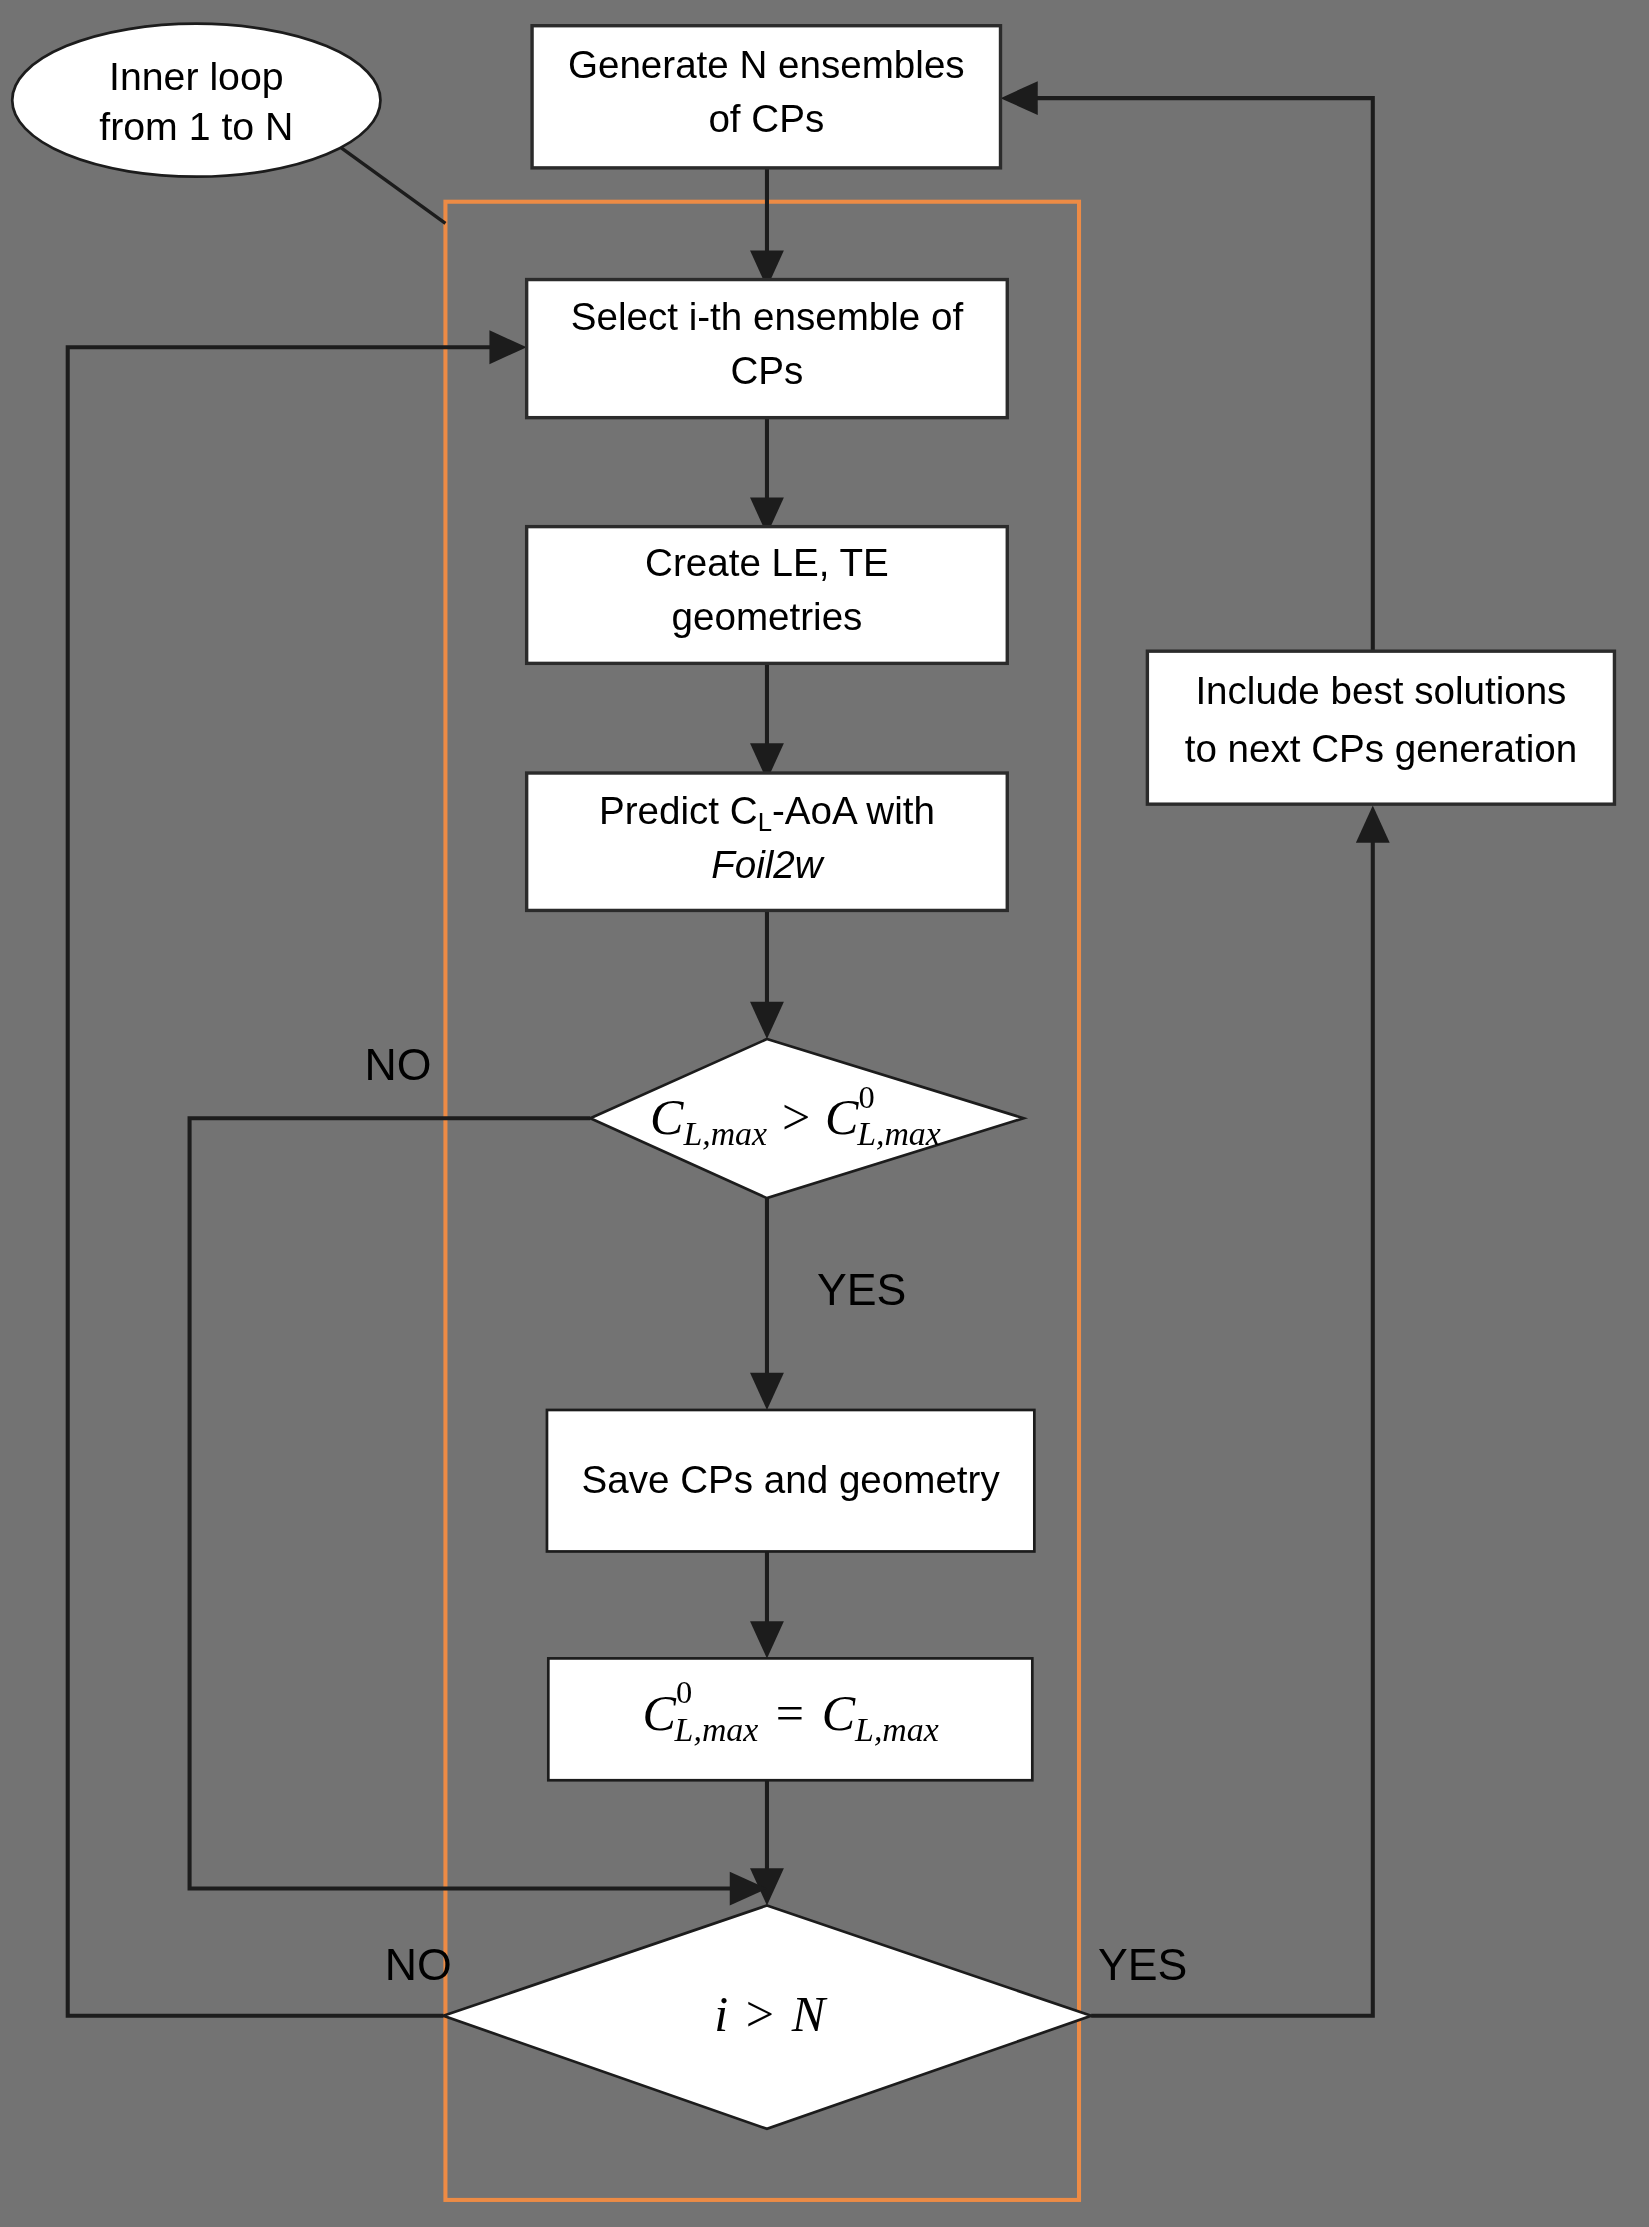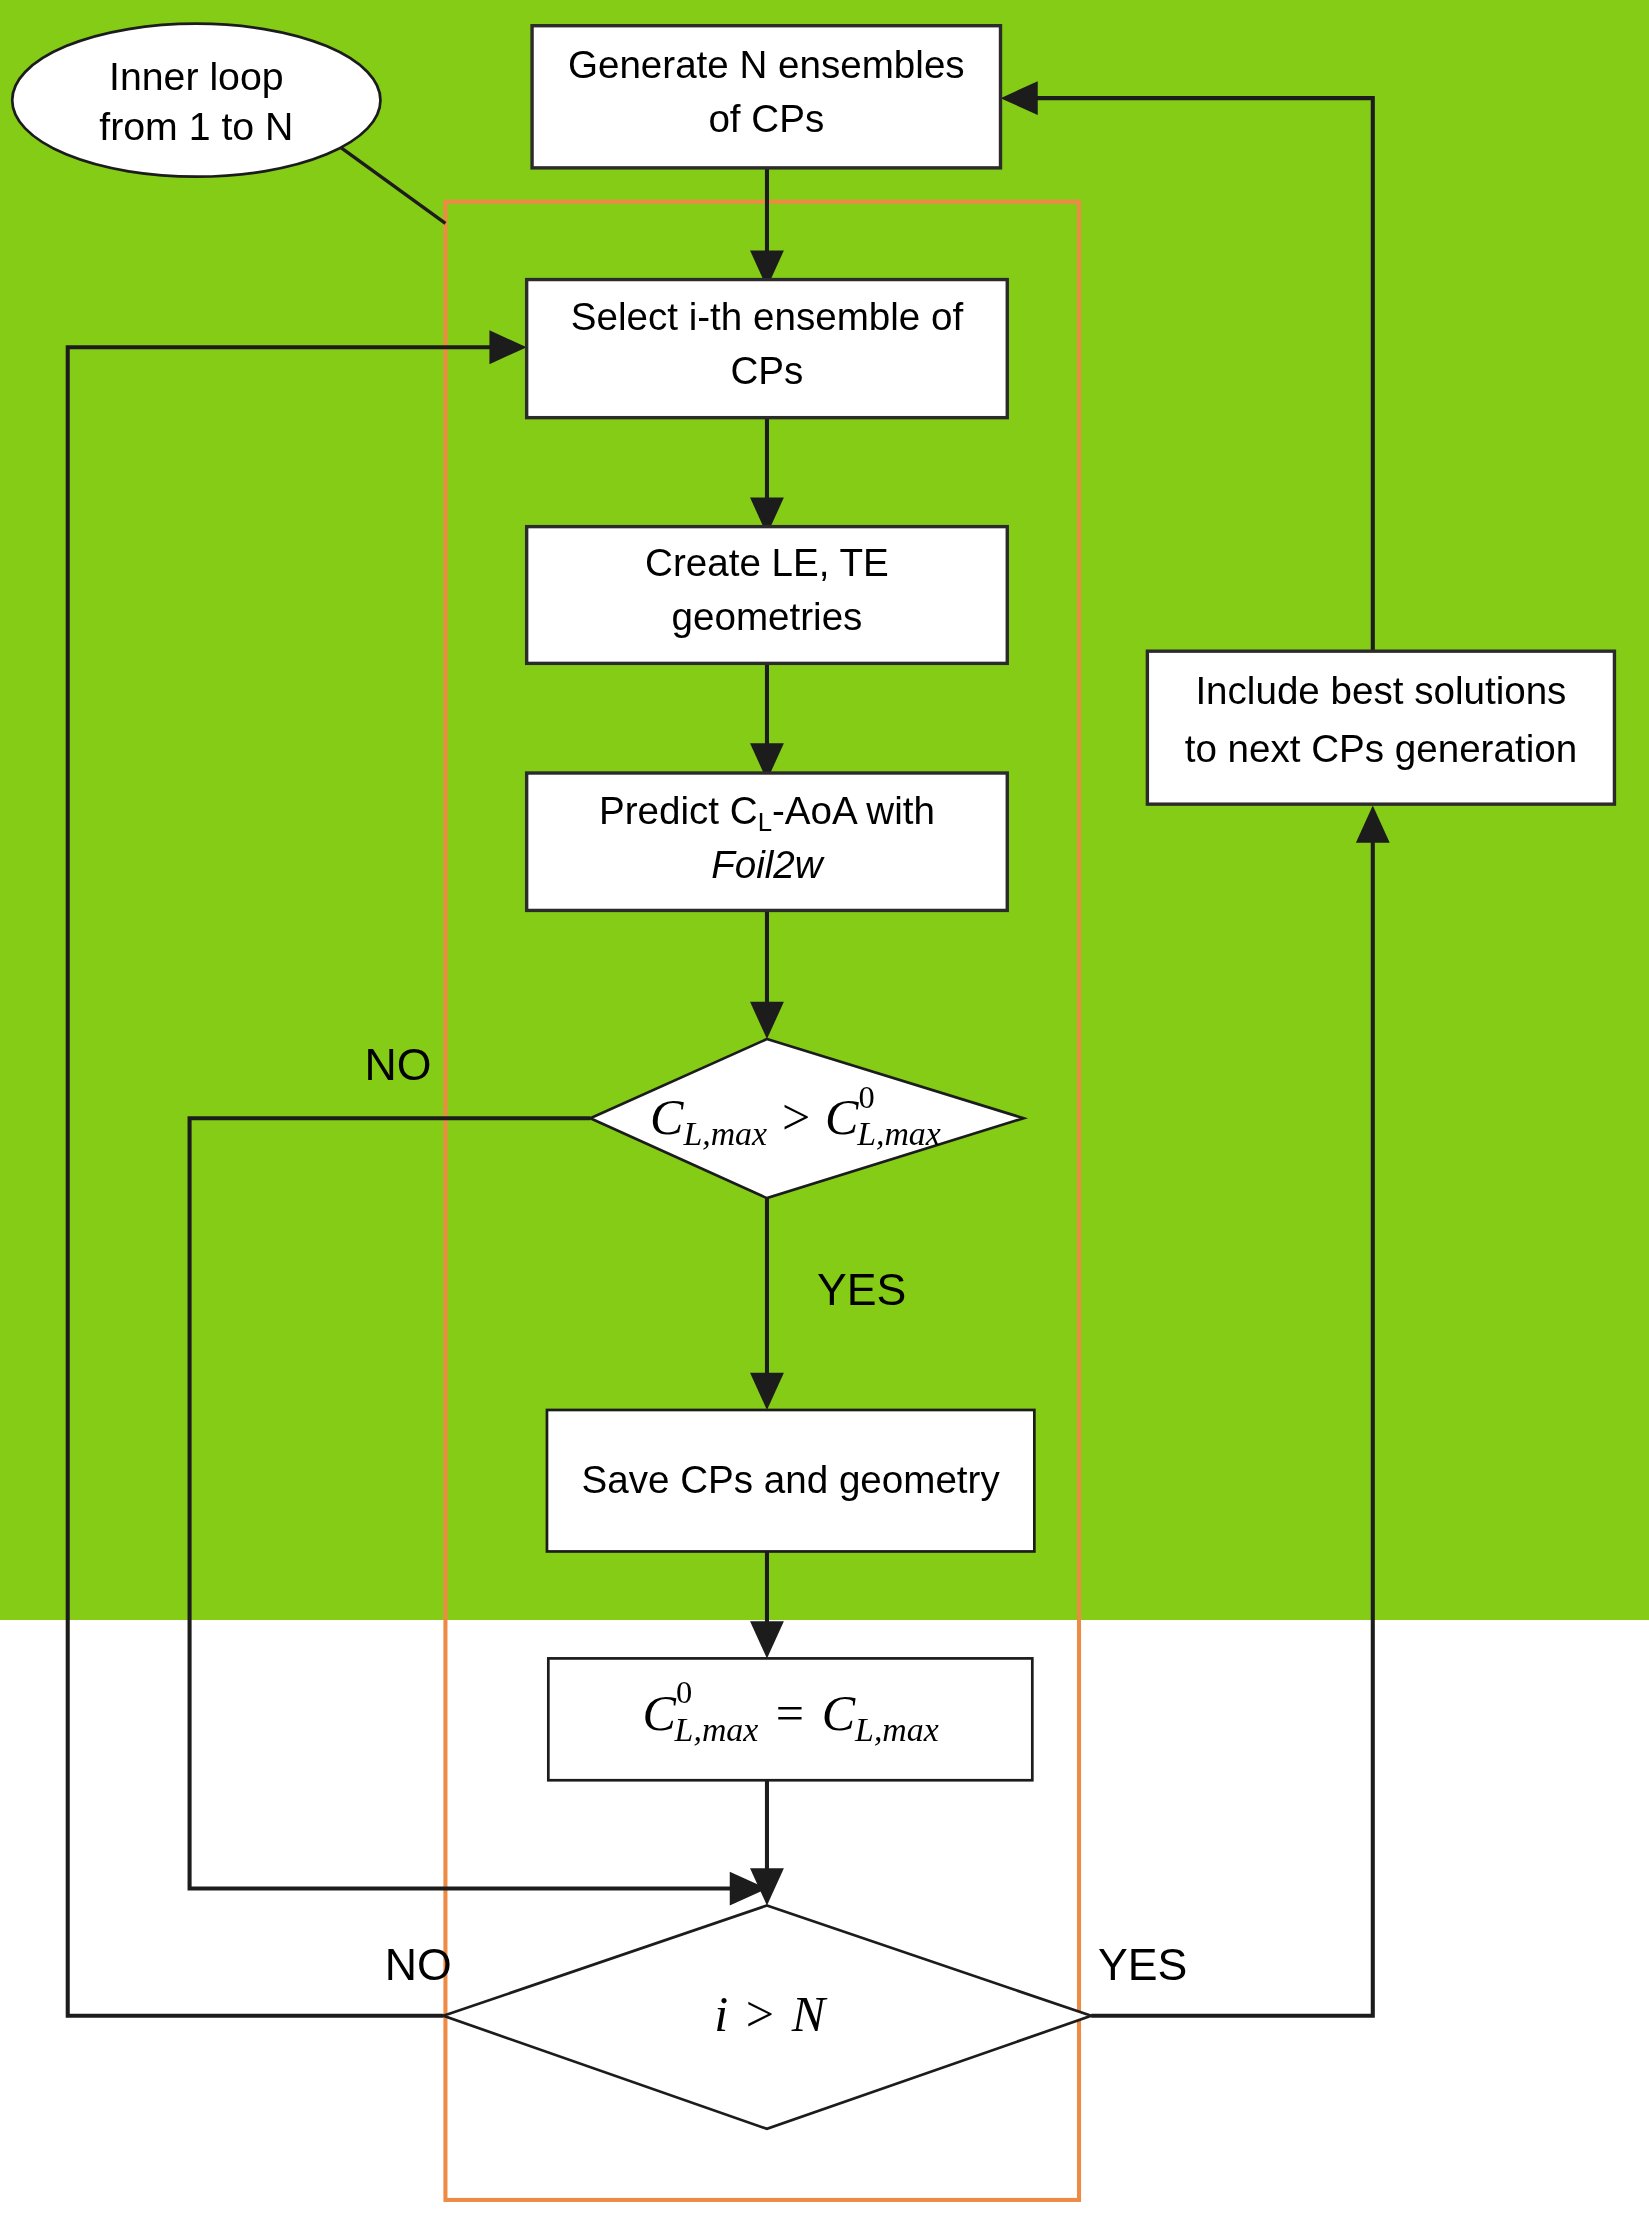--- a/index.html
+++ b/index.html
@@ -10,22 +10,22 @@
   }
   body {
     width: 1649px;
     height: 2227px;
     font-family: "Liberation Sans", sans-serif;
     overflow: hidden;
   }
   #flow-root {
     position: relative;
     width: 1649px;
-    height: 1620px;
-    background: #84cc16;
+    height: 2227px;
+    background: #737373;
   }
   svg#flow-svg {
     position: absolute;
     left: 0;
     top: 0;
     width: 1649px;
     height: 2227px;
     display: block;
   }
   .node-shape {

